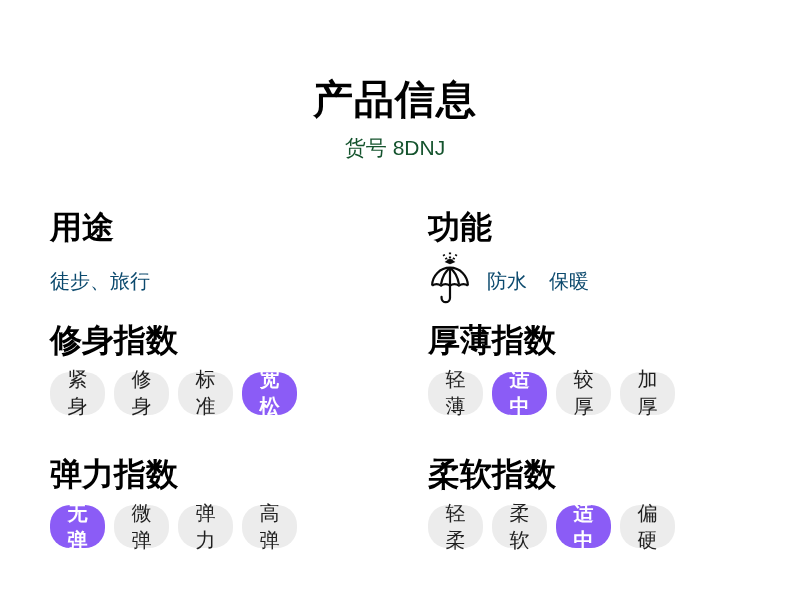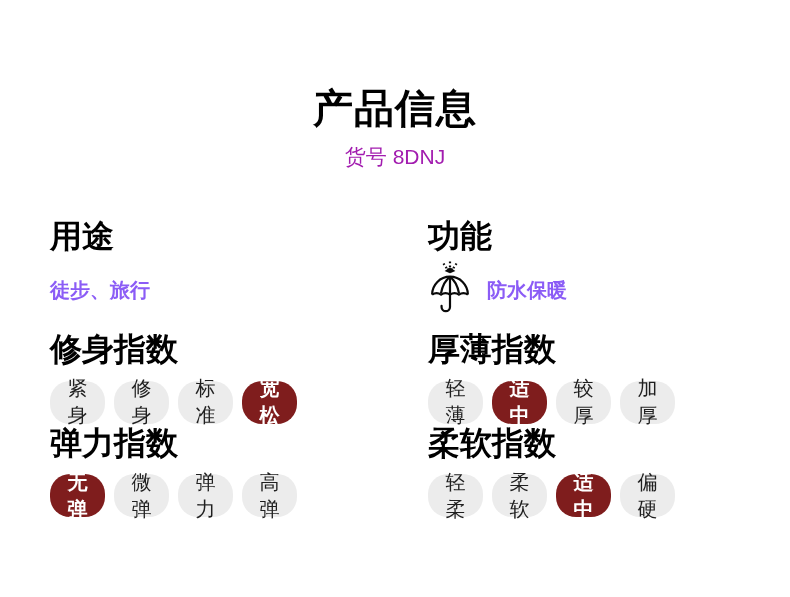--- a/index.html
+++ b/index.html
@@ -6,67 +6,67 @@
   .page{
     position:relative;
     width:790px;height:597px;
     background:#fff;
     font-family:"Liberation Sans",sans-serif;
     color:#111;
     overflow:hidden;
   }
   .header{text-align:center;}
   .title{
-    margin:9px;padding-top:76px;
+    margin:0;padding-top:76px;
     font-size:40px;line-height:1.15;
     font-weight:700;color:#000;
     letter-spacing:1px;
   }
   .subtitle{
     margin-top:12px;
-    font-size:21px;color:#a21caf;
+    font-size:21px;color:#14532d;
   }
   .content{
     margin-top:46px;
     padding:0 50px;
     display:grid;
     grid-template-columns:378px 1fr;
   }
   .col{display:flex;flex-direction:column;align-items:flex-start;}
   .sec-heading{
     margin:0;
     font-size:32px;line-height:1.2;
     font-weight:700;color:#000;
   }
   .usage-row{
     margin-top:10px;
     height:50px;
     display:flex;align-items:center;
-    font-size:20px;color:#8b5cf6;font-weight:bold;
+    font-size:20px;color:#0c4a6e;
   }
-  .features{display:flex;align-items:flex-start;}
+  .features{display:flex;align-items:flex-start;gap:22px;}
   .umb-icon{margin-right:15px;display:flex;align-items:center;}
   .h2-mid{margin-top:15px;}
-  .h2-low{}
+  .h2-low{margin-top:40px;}
   .pills{
     margin-top:12px;
     display:flex;gap:9px;
   }
   .pill{
     box-sizing:border-box;
     width:55px;height:43px;
     display:flex;align-items:center;justify-content:center;
     border:none;border-radius:20px;
     background:#ececec;
     font-family:inherit;
     font-size:20px;color:#1f1f1f;
     padding:12px;cursor:pointer;
   }
   .pill.selected{
-    background:#7f1d1d;
+    background:#8b5cf6;
     color:#fff;
     font-weight:700;
   }
 </style>
 </head>
 <body>
 
 <div class="page">
 
   <div class="header">

